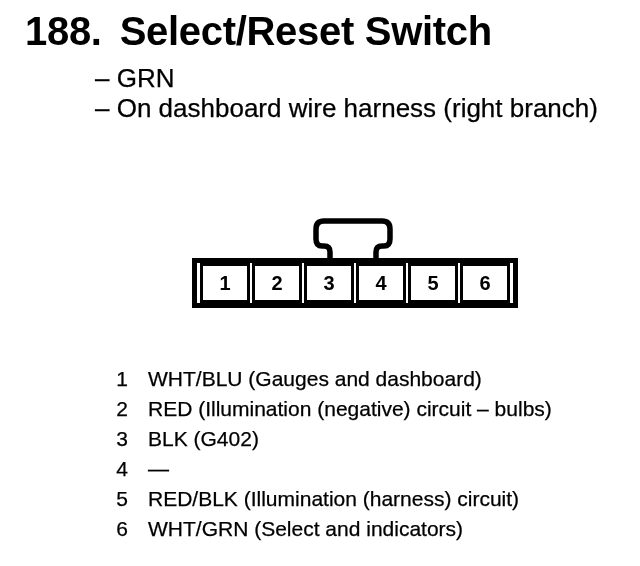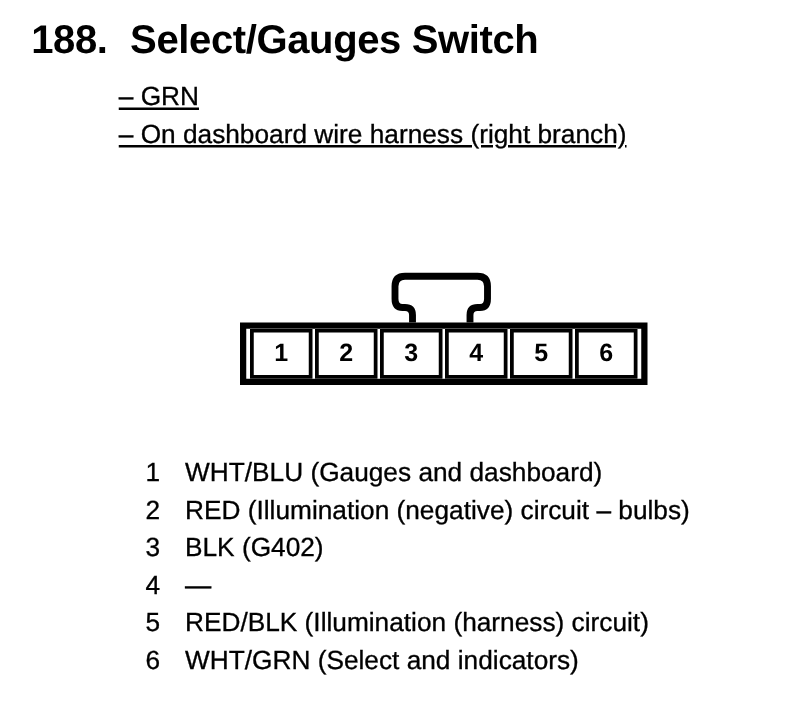--- a/index.html
+++ b/index.html
@@ -19,36 +19,35 @@
     position: absolute;
     inset: 0;
   }
   
   .title-row {
     position: absolute;
     left: 25px;
     top: 13px;
     display: flex;
     gap: 18px;
-    font-size: 32px;
+    font-size: 40px;
     font-weight: bold;
     line-height: 36px;
     letter-spacing: -0.3px;
     white-space: nowrap;
   }
   
   .notes {
     position: absolute;
     left: 95px;
     top: 63px;
-    font-size: 21px;
+    font-size: 26px;
     line-height: 30px;
     -webkit-text-stroke: 0.25px #000;
     white-space: nowrap;
-    text-decoration: underline;
   }
   
   .connector {
     position: absolute;
     left: 192px;
     top: 216px;
     width: 326px;
     height: 92px;
   }
   .conn-tab {
@@ -105,21 +104,21 @@
     flex: none;
   }
 </style>
 </head>
 <body>
 
 <div class="page">
 
   <div class="title-row">
     <span>188.</span>
-    <span>Select/Gauges Switch</span>
+    <span>Select/Reset Switch</span>
   </div>
 
   <div class="notes">
     <div class="note-line">– GRN</div>
     <div class="note-line">– On dashboard wire harness (right branch)</div>
   </div>
 
   <div class="connector">
     <svg class="conn-tab" width="86" height="56" viewBox="0 0 86 56" xmlns="http://www.w3.org/2000/svg">
       <path d="M 20 54 L 20 36 Q 20 30 14 30 L 12 30 Q 6 30 6 23 L 6 13 Q 6 5 14 5 L 72 5 Q 80 5 80 13 L 80 23 Q 80 30 74 30 L 72 30 Q 66 30 66 36 L 66 54" fill="#ffffff" stroke="#000000" stroke-width="5.5" stroke-linejoin="round"></path>

